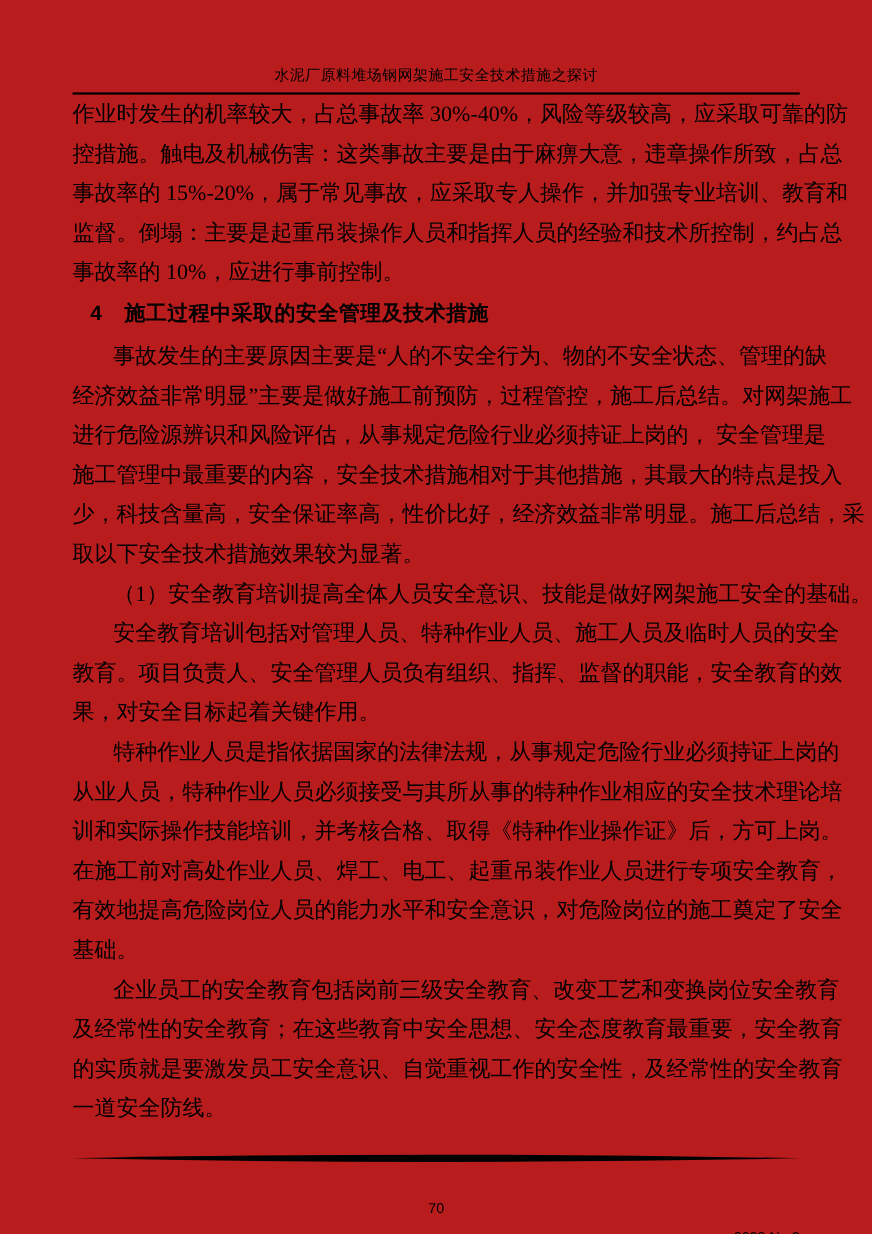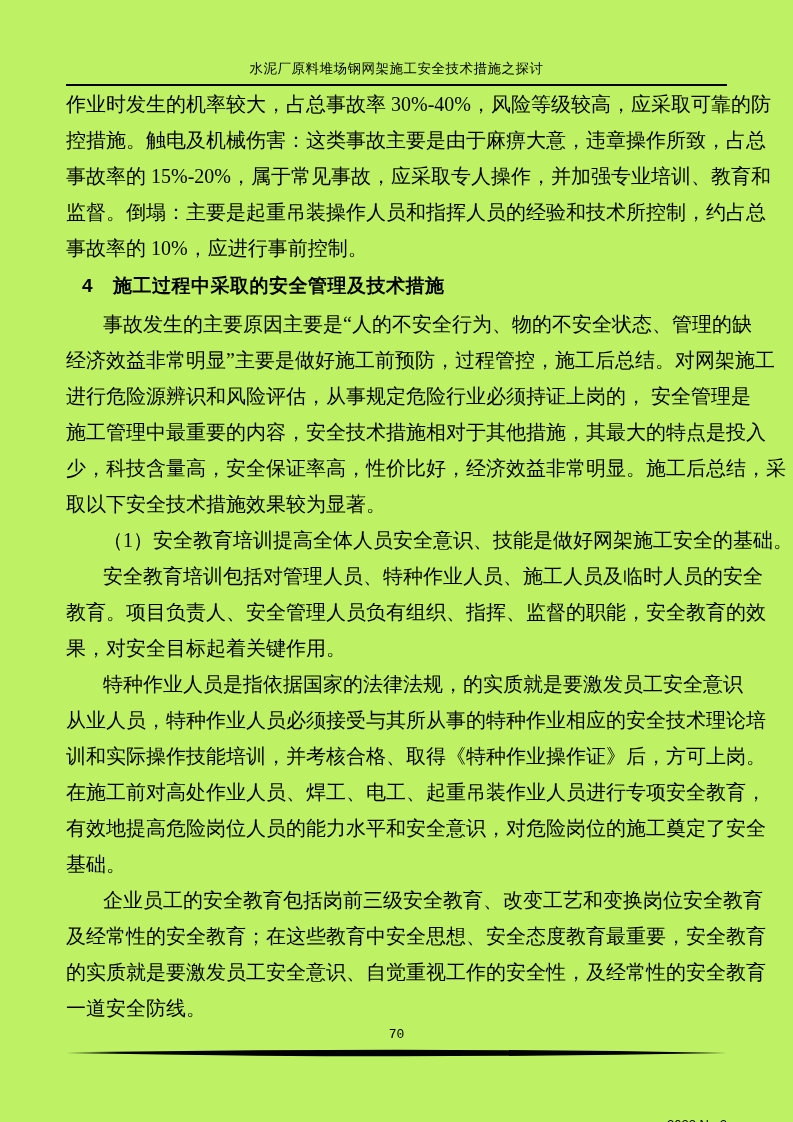--- a/index.html
+++ b/index.html
@@ -4,21 +4,21 @@
 <style>
   html, body {
     margin: 0;
     padding: 0;
     background: #ffffff;
   }
   .page {
     position: relative;
     width: 793px;
     height: 1122px;
-    background: #bef264;
+    background: #b91c1c;
     color: #000000;
     font-family: "Liberation Serif", "DejaVu Serif", serif;
     overflow: hidden;
   }
   .header-title {
     position: absolute;
     top: 60px;
     left: 66px;
     width: 661px;
     text-align: center;
@@ -74,26 +74,26 @@
   }
   .footer-rule {
     position: absolute;
     top: 1048px;
     left: 66px;
     width: 661px;
     height: 10px;
   }
   .footer-pagenum {
     position: absolute;
-    top: 1027px;
+    top: 1091px;
     left: 66px;
     width: 661px;
     text-align: center;
     font-size: 13px;
-    font-family: Liberation Mono, monospace;
+    font-family: Liberation Sans, sans-serif;
   }
   .footer-issue {
     position: absolute;
     top: 1117px;
     right: 66px;
     font-size: 13px;
     font-family: "Liberation Sans", "DejaVu Sans", sans-serif;
   }
 </style>
 </head>
@@ -124,21 +124,21 @@
       </div>
       <div class="paragraph">
         <div class="line indent">（1）安全教育培训提高全体人员安全意识、技能是做好网架施工安全的基础。</div>
       </div>
       <div class="paragraph">
         <div class="line indent">安全教育培训包括对管理人员、特种作业人员、施工人员及临时人员的安全</div>
         <div class="line">教育。项目负责人、安全管理人员负有组织、指挥、监督的职能，安全教育的效</div>
         <div class="line last">果，对安全目标起着关键作用。</div>
       </div>
       <div class="paragraph">
-        <div class="line indent">特种作业人员是指依据国家的法律法规，的实质就是要激发员工安全意识</div>
+        <div class="line indent">特种作业人员是指依据国家的法律法规，从事规定危险行业必须持证上岗的</div>
         <div class="line">从业人员，特种作业人员必须接受与其所从事的特种作业相应的安全技术理论培</div>
         <div class="line">训和实际操作技能培训，并考核合格、取得《特种作业操作证》后，方可上岗。</div>
         <div class="line">在施工前对高处作业人员、焊工、电工、起重吊装作业人员进行专项安全教育，</div>
         <div class="line">有效地提高危险岗位人员的能力水平和安全意识，对危险岗位的施工奠定了安全</div>
         <div class="line last">基础。</div>
       </div>
       <div class="paragraph">
         <div class="line indent">企业员工的安全教育包括岗前三级安全教育、改变工艺和变换岗位安全教育</div>
         <div class="line">及经常性的安全教育；在这些教育中安全思想、安全态度教育最重要，安全教育</div>
         <div class="line">的实质就是要激发员工安全意识、自觉重视工作的安全性，及经常性的安全教育</div>

